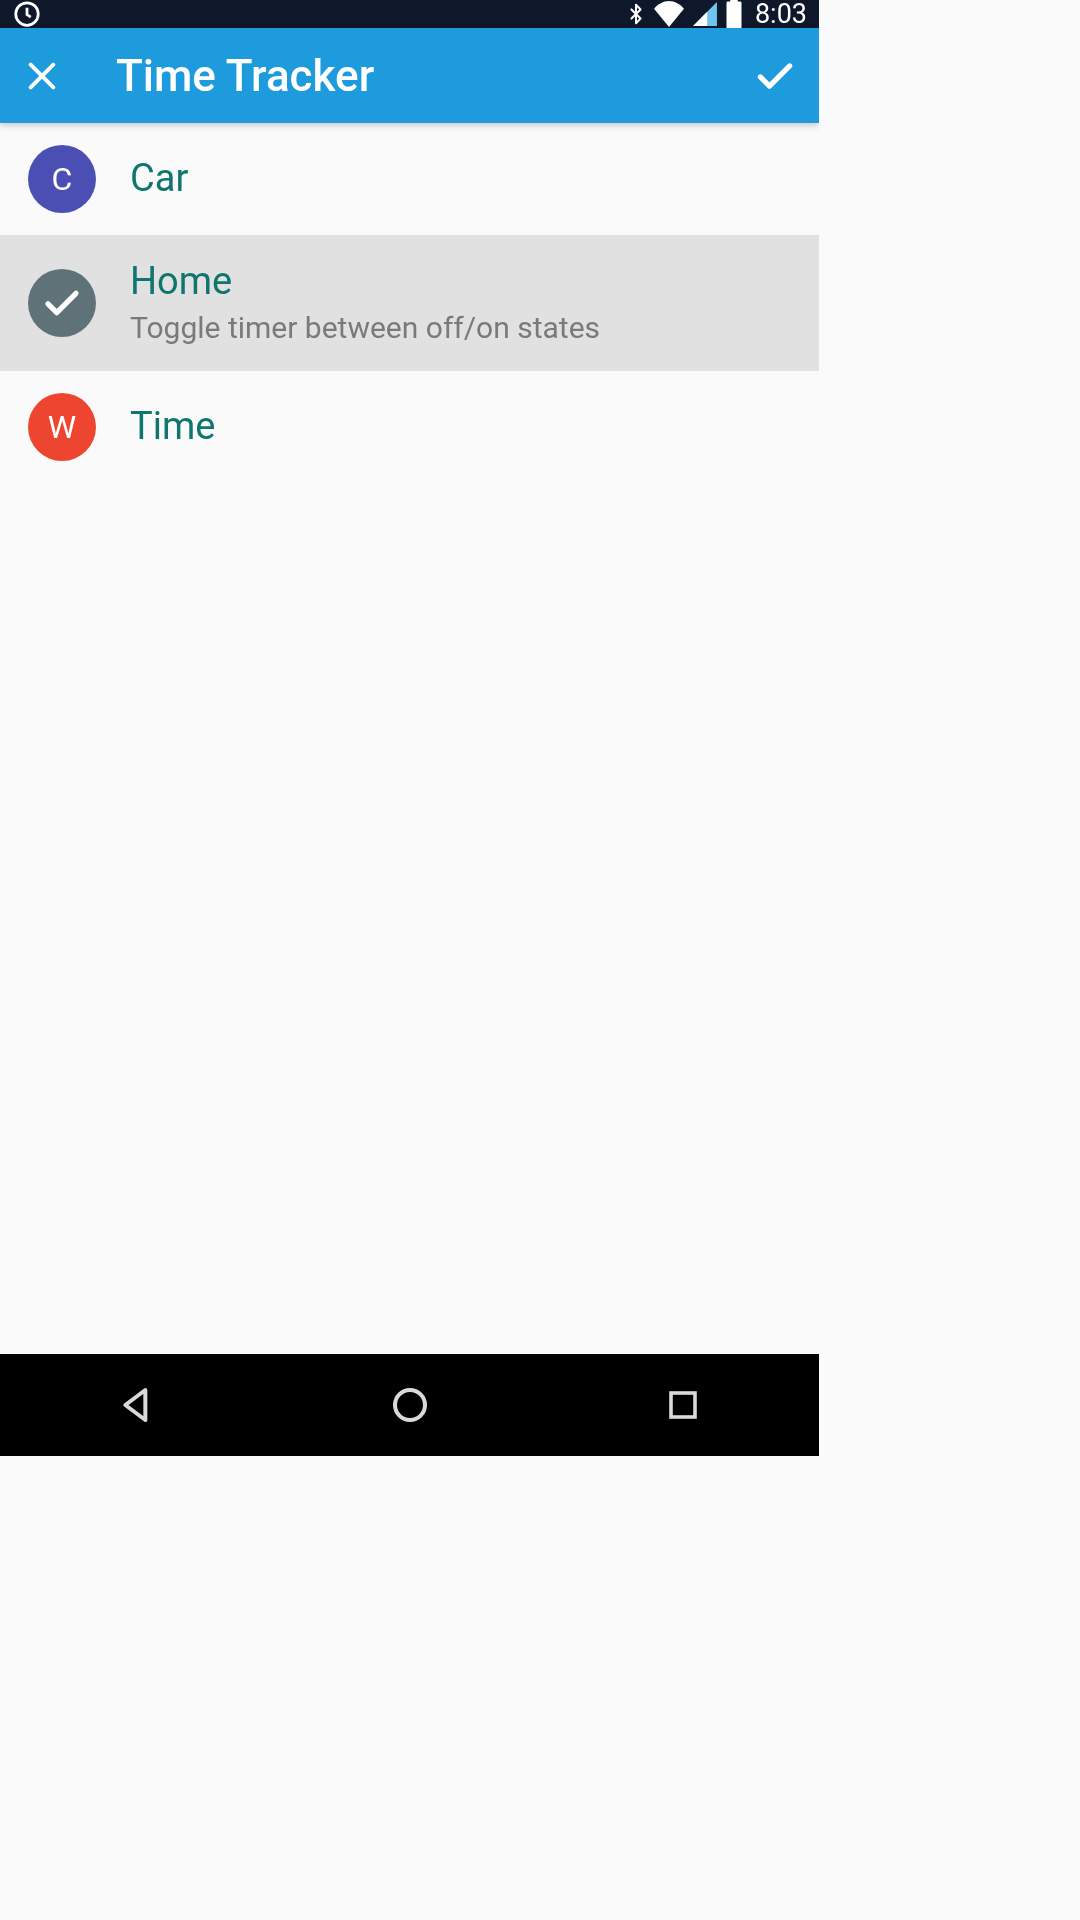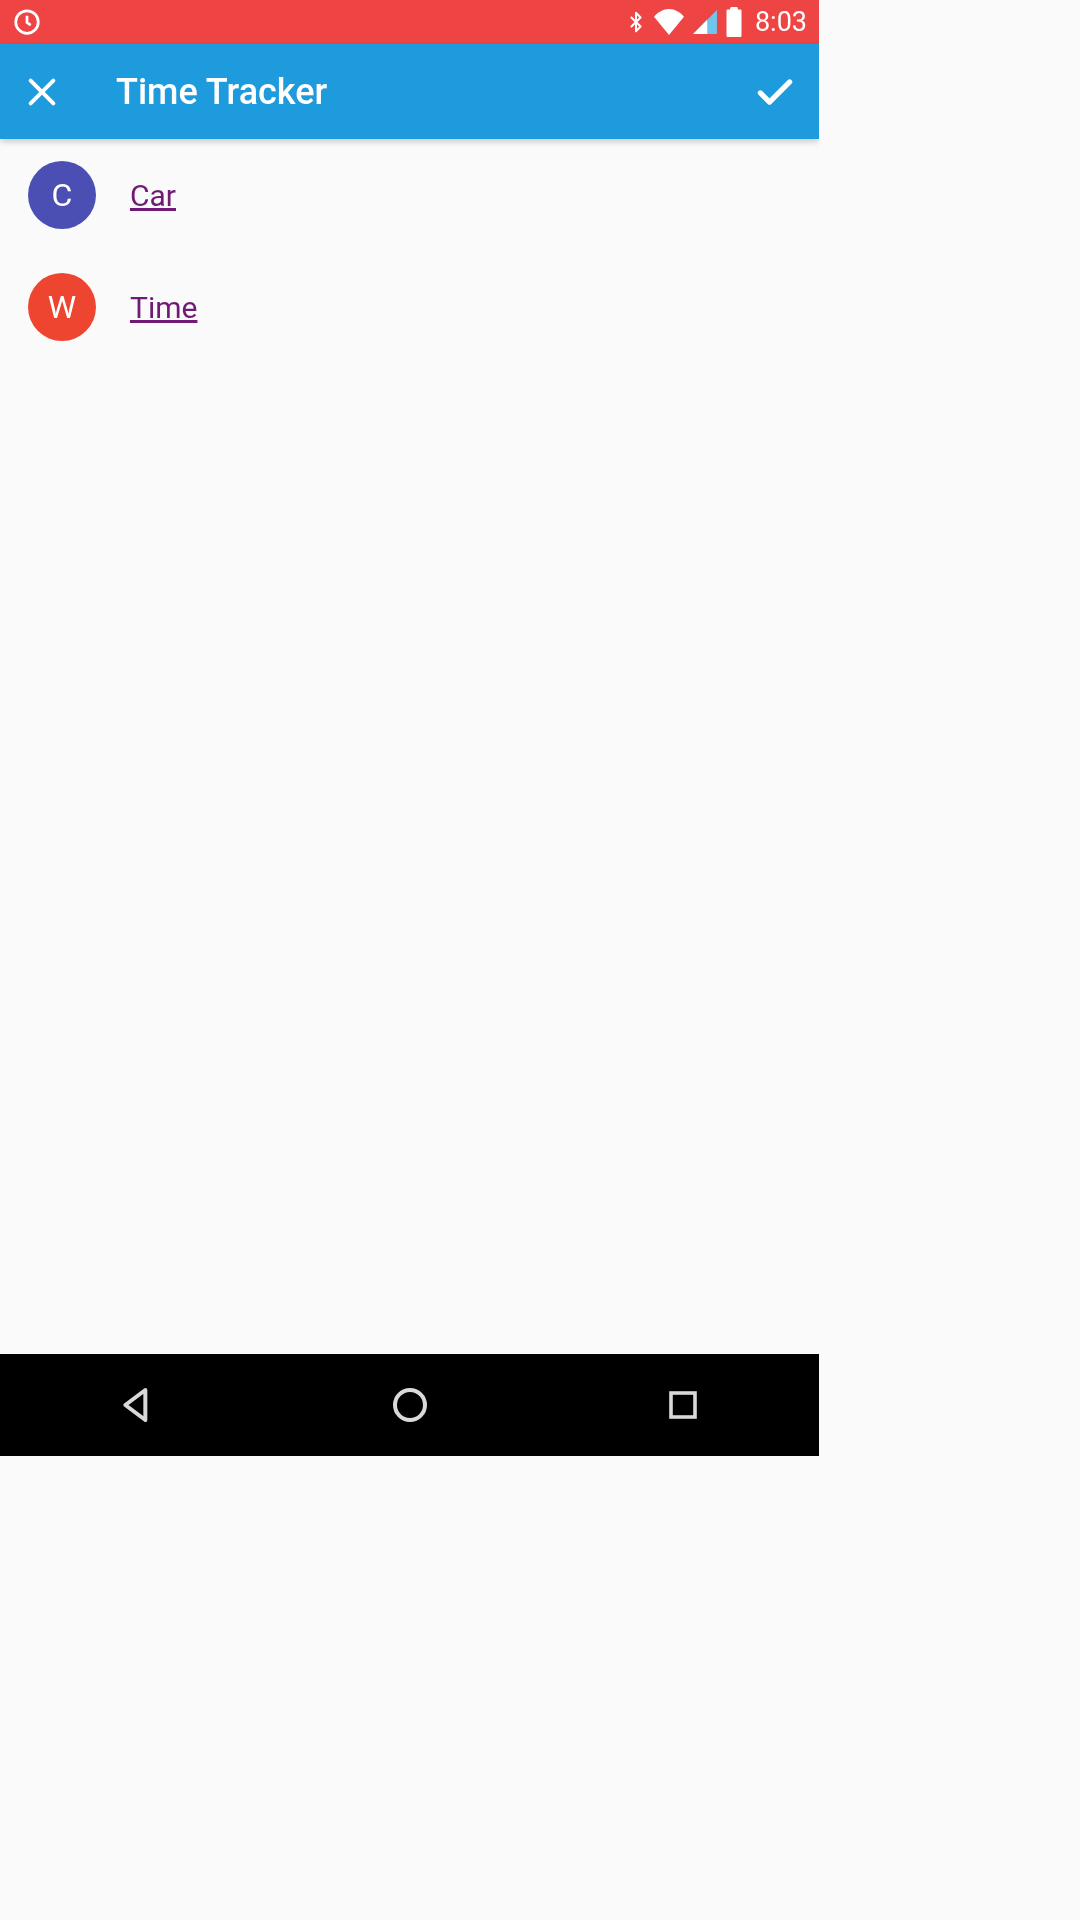--- a/index.html
+++ b/index.html
@@ -11,22 +11,22 @@
     body {
       width: 819px;
       height: 1456px;
       background: #fafafa;
       display: flex;
       flex-direction: column;
       overflow: hidden;
     }
     
     .status-bar {
-      height: 44px;
-      background: #ef4444;
+      height: 28px;
+      background: #0f172a;
       display: flex;
       align-items: center;
       padding: 0 12px;
       color: #fff;
     }
     .status-left {
       display: flex;
       align-items: center;
     }
     .status-right {
@@ -53,21 +53,21 @@
       z-index: 2;
     }
     .app-bar-close {
       width: 44px;
       height: 44px;
       display: flex;
       align-items: center;
       justify-content: center;
     }
     .app-bar-title {
-      font-size: 36px;
+      font-size: 44px;
       font-weight: 500;
       margin-left: 52px;
     }
     .app-bar-confirm {
       margin-left: auto;
       width: 48px;
       height: 48px;
       display: flex;
       align-items: center;
       justify-content: center;
@@ -101,24 +101,23 @@
     .avatar-purple { background: #4b4fb3; }
     .avatar-gray   { background: #5e7278; }
     .avatar-red    { background: #ee4530; }
     .item-text {
       margin-left: 34px;
       display: flex;
       flex-direction: column;
       justify-content: center;
     }
     .item-title {
-      font-size: 30px;
-      color: #701a75;
+      font-size: 38px;
+      color: #0f766e;
       line-height: 1.3;
-      text-decoration: underline;
     }
     .item-subtitle {
       font-size: 30px;
       color: #7a7a7a;
       line-height: 1.35;
       margin-top: 2px;
     }
     .gear-icon {
       width: 68px;
       height: 68px;
@@ -205,20 +204,33 @@
 
   <div class="list-item">
     <div class="avatar avatar-purple">
       <span>C</span>
     </div>
     <div class="item-text">
       <div class="item-title">Car</div>
     </div>
   </div>
 
+  <div class="list-item selected">
+    <div class="avatar avatar-gray">
+      <span>
+        <svg width="42" height="42" viewBox="0 0 24 24" fill="none" stroke="#fff" stroke-width="3" stroke-linecap="round" stroke-linejoin="round">
+          <path d="M4 12.5l5 5L20 6.5"></path>
+        </svg>
+      </span>
+    </div>
+    <div class="item-text">
+      <div class="item-title">Home</div>
+      <div class="item-subtitle">Toggle timer between off/on states</div>
+    </div>
+  </div>
 
   <div class="list-item">
     <div class="avatar avatar-red">
       <span>W</span>
     </div>
     <div class="item-text">
       <div class="item-title">Time</div>
     </div>
   </div>
 

